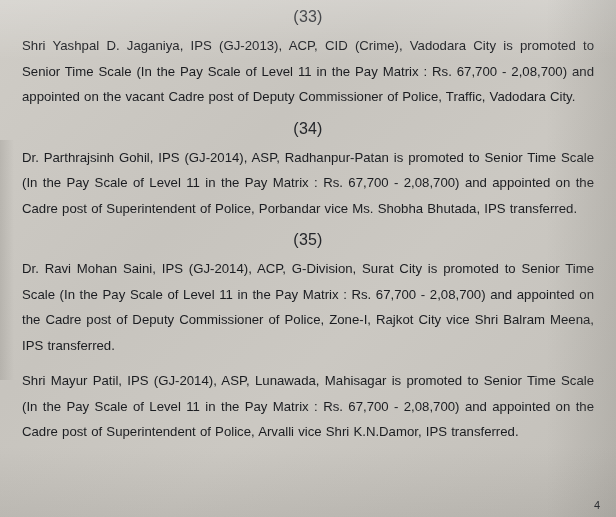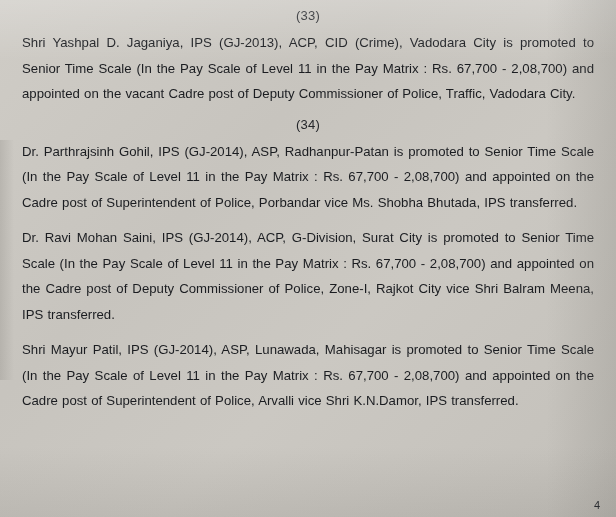--- a/index.html
+++ b/index.html
@@ -38,21 +38,21 @@
   }
   .shade-bottom {
     position: absolute;
     left: 0; right: 0; bottom: 0;
     height: 70px;
     background: linear-gradient(0deg, rgba(125,122,116,0.18), rgba(255,255,255,0));
     pointer-events: none;
   }
   .para-num {
     text-align: center;
-    font-size: 13px;
+    font-size: 16px;
     color: #24262a;
     margin: 0 0 7px 0;
     letter-spacing: 0.2px;
   }
   .para-body {
     font-size: 13.2px;
     line-height: 25.5px;
     color: #1b1d21;
     text-align: justify;
     text-justify: inter-word;
@@ -94,20 +94,21 @@
     <div class="para-num">(33)</div>
     <p class="para-body">Shri Yashpal D. Jaganiya, IPS (GJ-2013), ACP, CID (Crime), Vadodara City is promoted to Senior Time Scale (In the Pay Scale of Level 11 in the Pay Matrix : Rs. 67,700 - 2,08,700) and appointed on the vacant Cadre post of Deputy Commissioner of Police, Traffic, Vadodara City.</p>
   </div>
 
   <div class="block">
     <div class="para-num">(34)</div>
     <p class="para-body">Dr. Parthrajsinh Gohil, IPS (GJ-2014), ASP, Radhanpur-Patan is promoted to Senior Time Scale (In the Pay Scale of Level 11 in the Pay Matrix : Rs. 67,700 - 2,08,700) and appointed on the Cadre post of Superintendent of Police, Porbandar vice Ms. Shobha Bhutada, IPS transferred.</p>
   </div>
 
   <div class="block">
+    <div class="para-num">(35)</div>
     <p class="para-body">Dr. Ravi Mohan Saini, IPS (GJ-2014), ACP, G-Division, Surat City is promoted to Senior Time Scale (In the Pay Scale of Level 11 in the Pay Matrix : Rs. 67,700 - 2,08,700) and appointed on the Cadre post of Deputy Commissioner of Police, Zone-I, Rajkot City vice Shri Balram Meena, IPS transferred.</p>
   </div>
 
   <div class="block">
     <p class="para-body">Shri Mayur Patil, IPS (GJ-2014), ASP, Lunawada, Mahisagar is promoted to Senior Time Scale (In the Pay Scale of Level 11 in the Pay Matrix : Rs. 67,700 - 2,08,700) and appointed on the Cadre post of Superintendent of Police, Arvalli vice Shri K.N.Damor, IPS transferred.</p>
   </div>
 
   <div class="page-number">4</div>
 
 </div>

